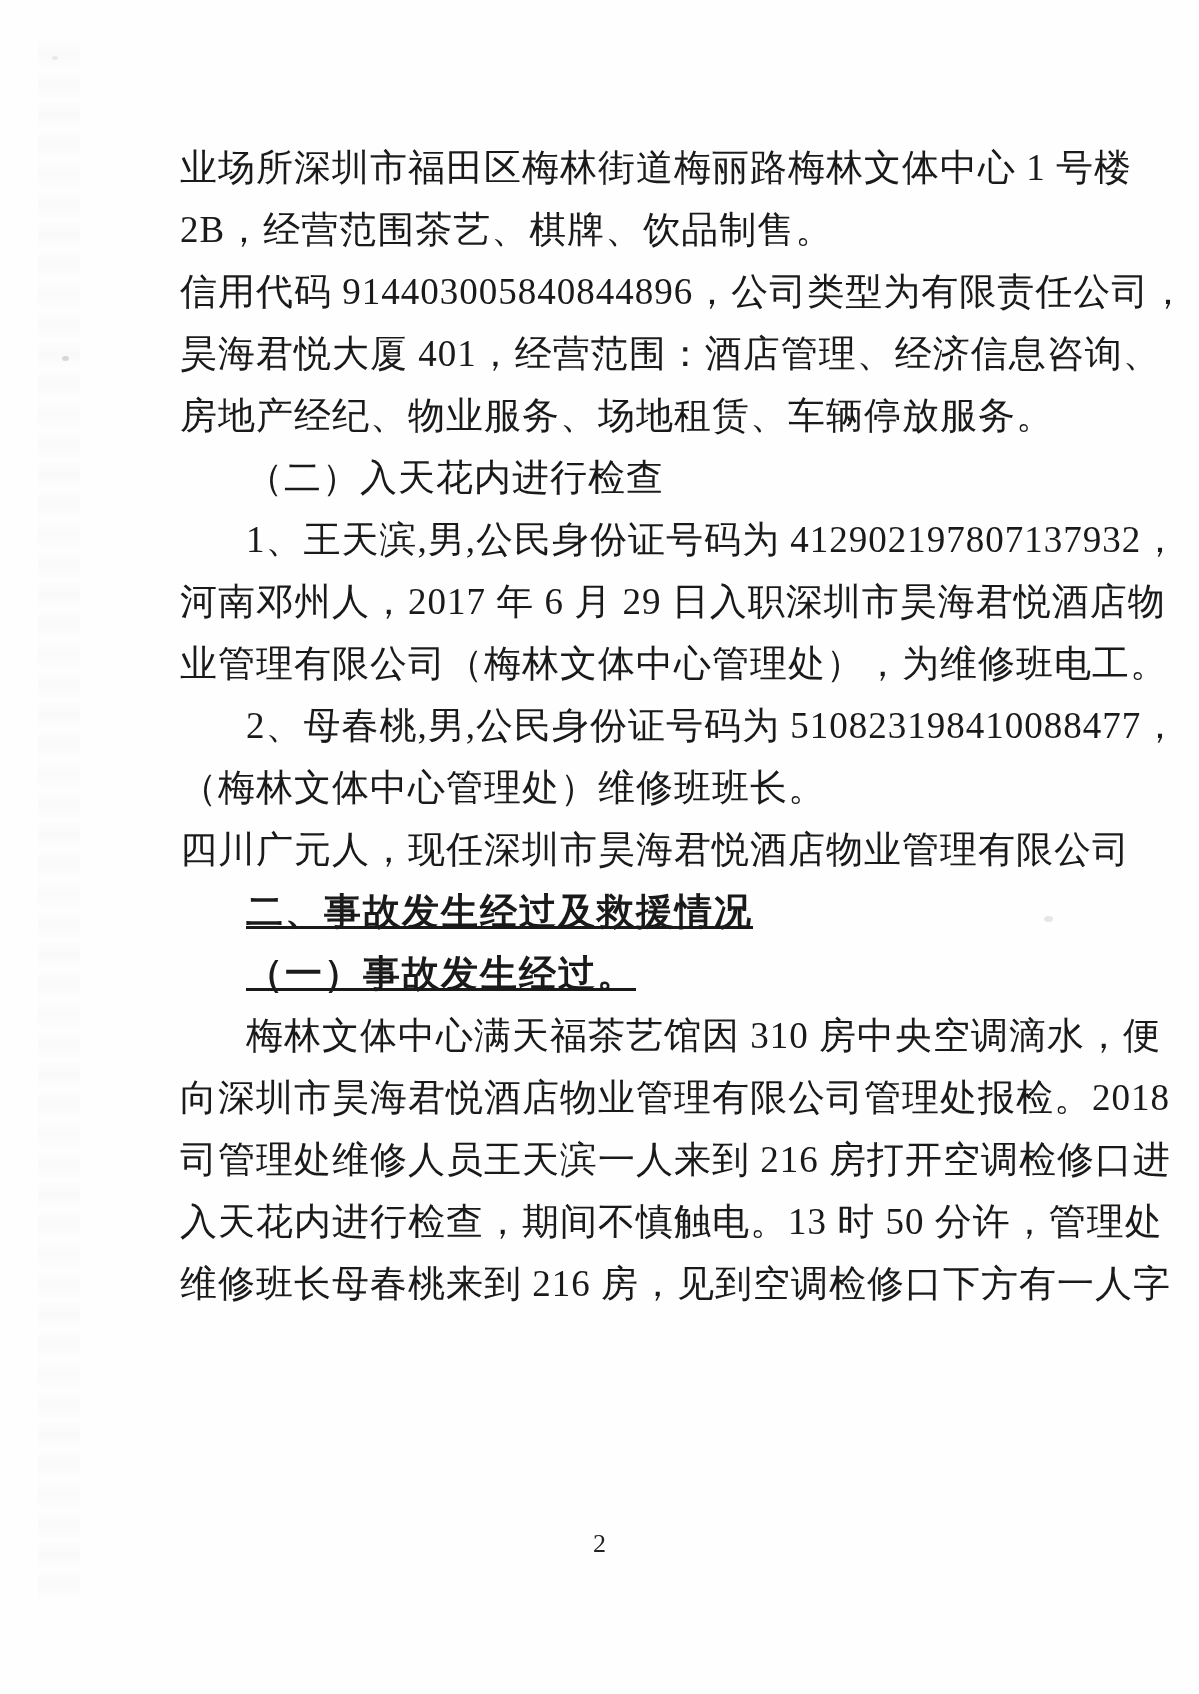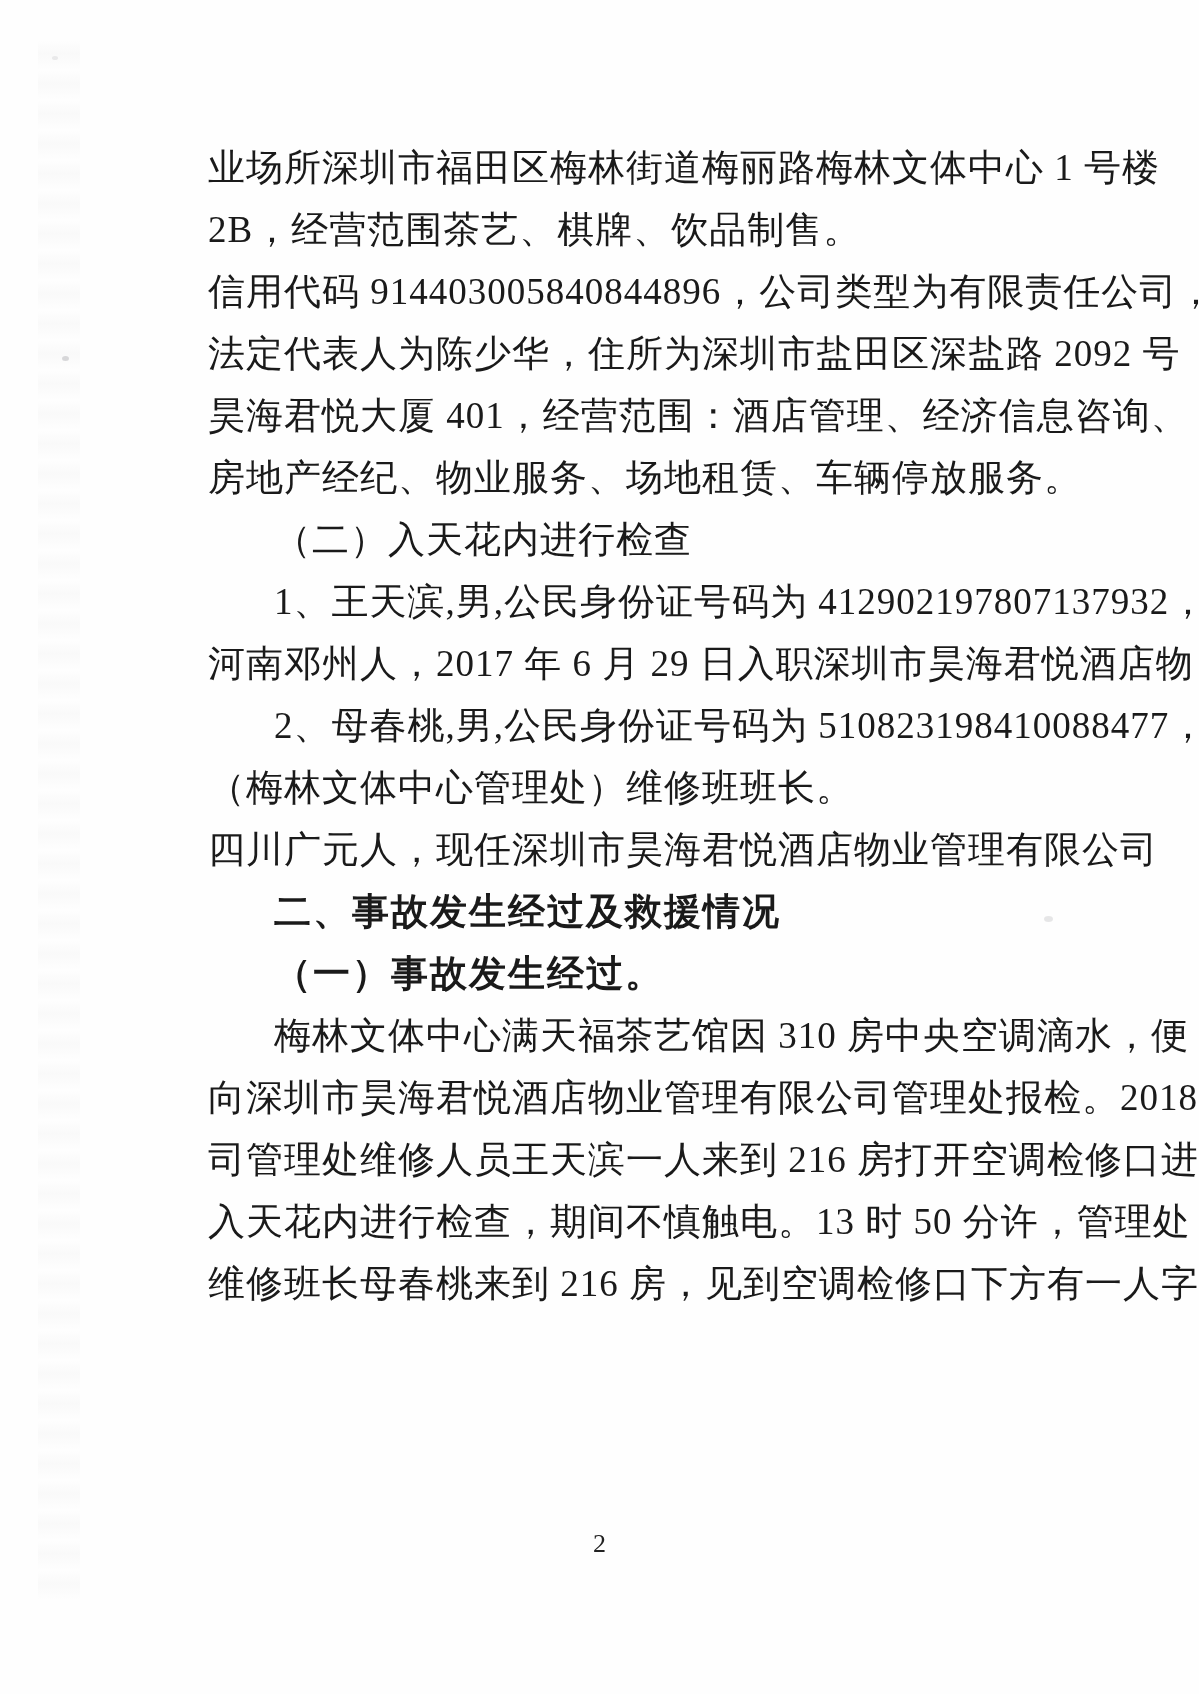--- a/index.html
+++ b/index.html
@@ -38,37 +38,37 @@
   }
   .speck.s1 { left: 62px;  top: 356px; width: 7px; height: 5px; opacity: .55; }
   .speck.s2 { left: 1044px; top: 916px; width: 9px; height: 6px; opacity: .35; }
   .speck.s3 { left: 52px;  top: 56px;  width: 6px; height: 4px; opacity: .25; }
 
   .doc-body {
     position: absolute;
     left: 180px;
     top: 137px;
     width: 838px;
-    margin-left: 28px;
   }
   .line {
     height: 62px;
     line-height: 62px;
     font-size: 37px;
     letter-spacing: 1px;
     white-space: nowrap;
     overflow: visible;
   }
   .line.indent {
     padding-left: 66px;
   }
   .line.bold {
     font-family: "Liberation Sans", "DejaVu Sans", sans-serif;
     font-weight: 700;
     letter-spacing: 2px;
+    text-decoration: underline;
   }
   .page-number {
     position: absolute;
     left: 0;
     top: 1528px;
     width: 1199px;
     text-align: center;
     font-size: 26px;
     line-height: 32px;
     color: #222;
@@ -80,26 +80,26 @@
 
 <div class="scan-edge"></div>
 <div class="speck s1"></div>
 <div class="speck s2"></div>
 <div class="speck s3"></div>
 
 <div class="doc-body">
   <div class="line">业场所深圳市福田区梅林街道梅丽路梅林文体中心 1 号楼</div>
   <div class="line">2B，经营范围茶艺、棋牌、饮品制售。</div>
   <div class="line">信用代码 914403005840844896，公司类型为有限责任公司，</div>
-  <div class="line">法定代表人为陈少华，住所为深圳市盐田区深盐路 2092 号</div>
   <div class="line">昊海君悦大厦 401，经营范围：酒店管理、经济信息咨询、</div>
   <div class="line">房地产经纪、物业服务、场地租赁、车辆停放服务。</div>
   <div class="line indent">（二）入天花内进行检查</div>
   <div class="line indent">1、王天滨,男,公民身份证号码为 412902197807137932，</div>
   <div class="line">河南邓州人，2017 年 6 月 29 日入职深圳市昊海君悦酒店物</div>
+  <div class="line">业管理有限公司（梅林文体中心管理处），为维修班电工。</div>
   <div class="line indent">2、母春桃,男,公民身份证号码为 510823198410088477，</div>
   <div class="line">（梅林文体中心管理处）维修班班长。</div>
   <div class="line">四川广元人，现任深圳市昊海君悦酒店物业管理有限公司</div>
   <div class="line indent bold">二、事故发生经过及救援情况</div>
   <div class="line indent bold">（一）事故发生经过。</div>
   <div class="line indent">梅林文体中心满天福茶艺馆因 310 房中央空调滴水，便</div>
   <div class="line">向深圳市昊海君悦酒店物业管理有限公司管理处报检。2018</div>
   <div class="line">司管理处维修人员王天滨一人来到 216 房打开空调检修口进</div>
   <div class="line">入天花内进行检查，期间不慎触电。13 时 50 分许，管理处</div>
   <div class="line">维修班长母春桃来到 216 房，见到空调检修口下方有一人字</div>

